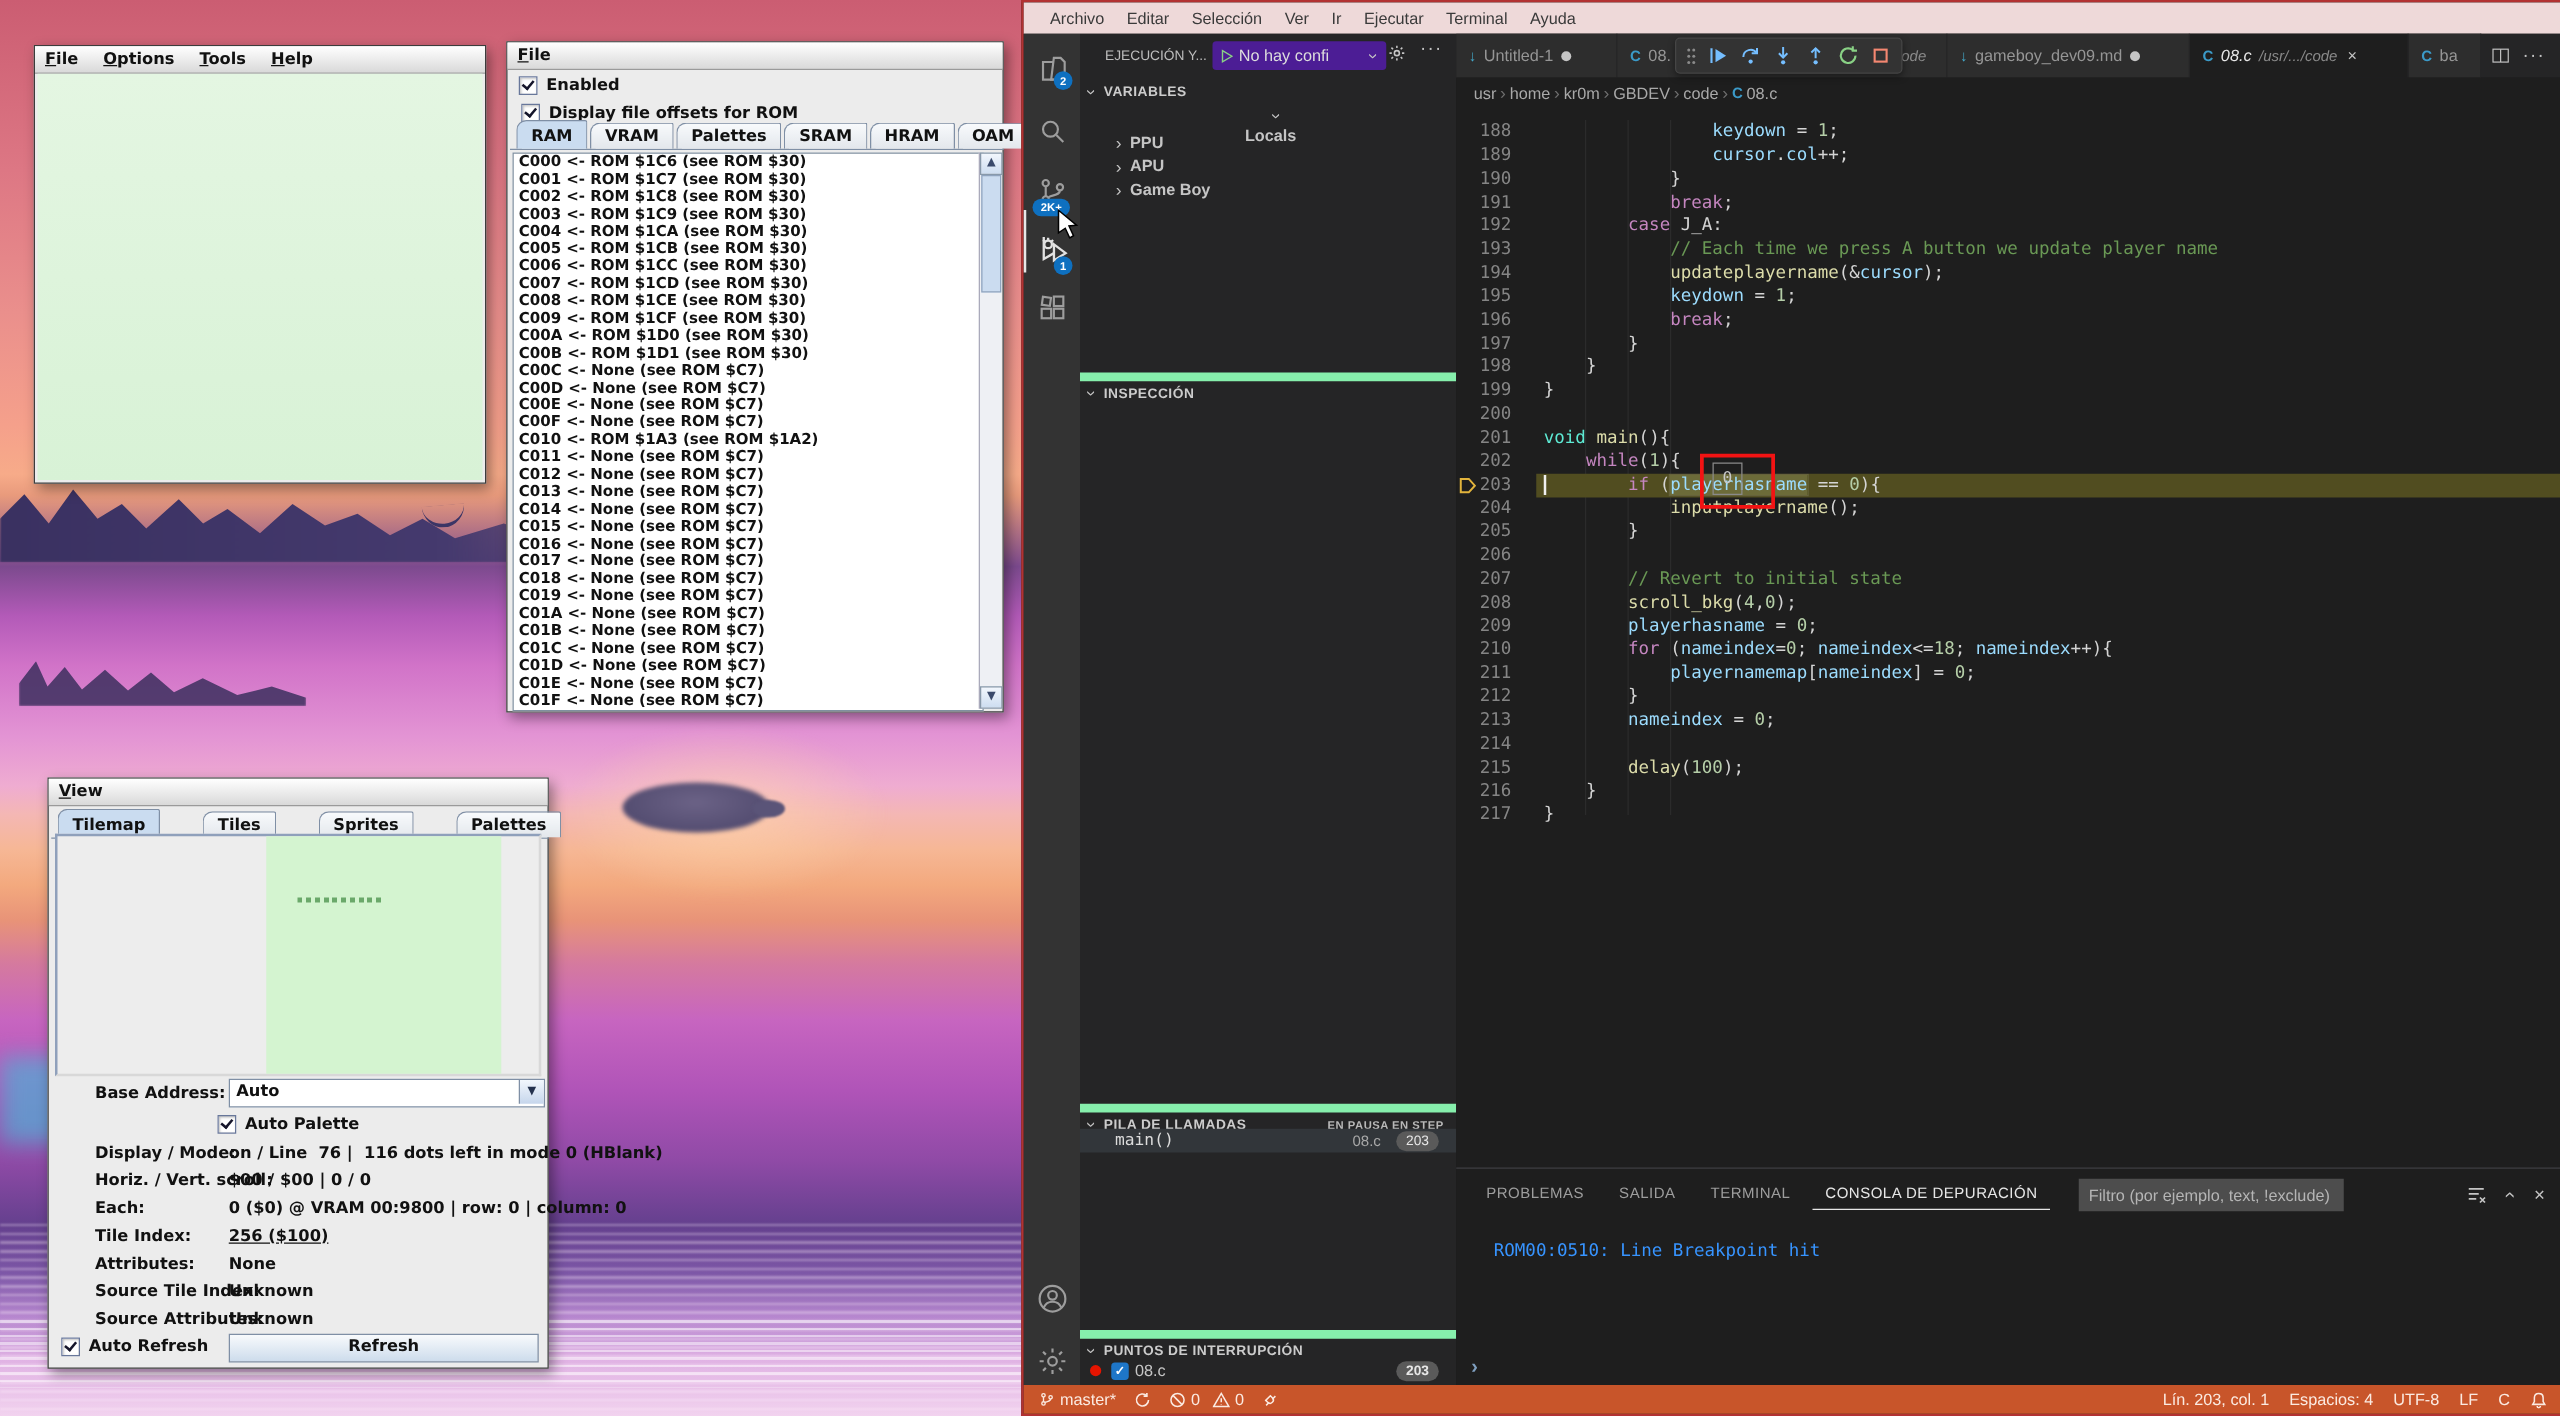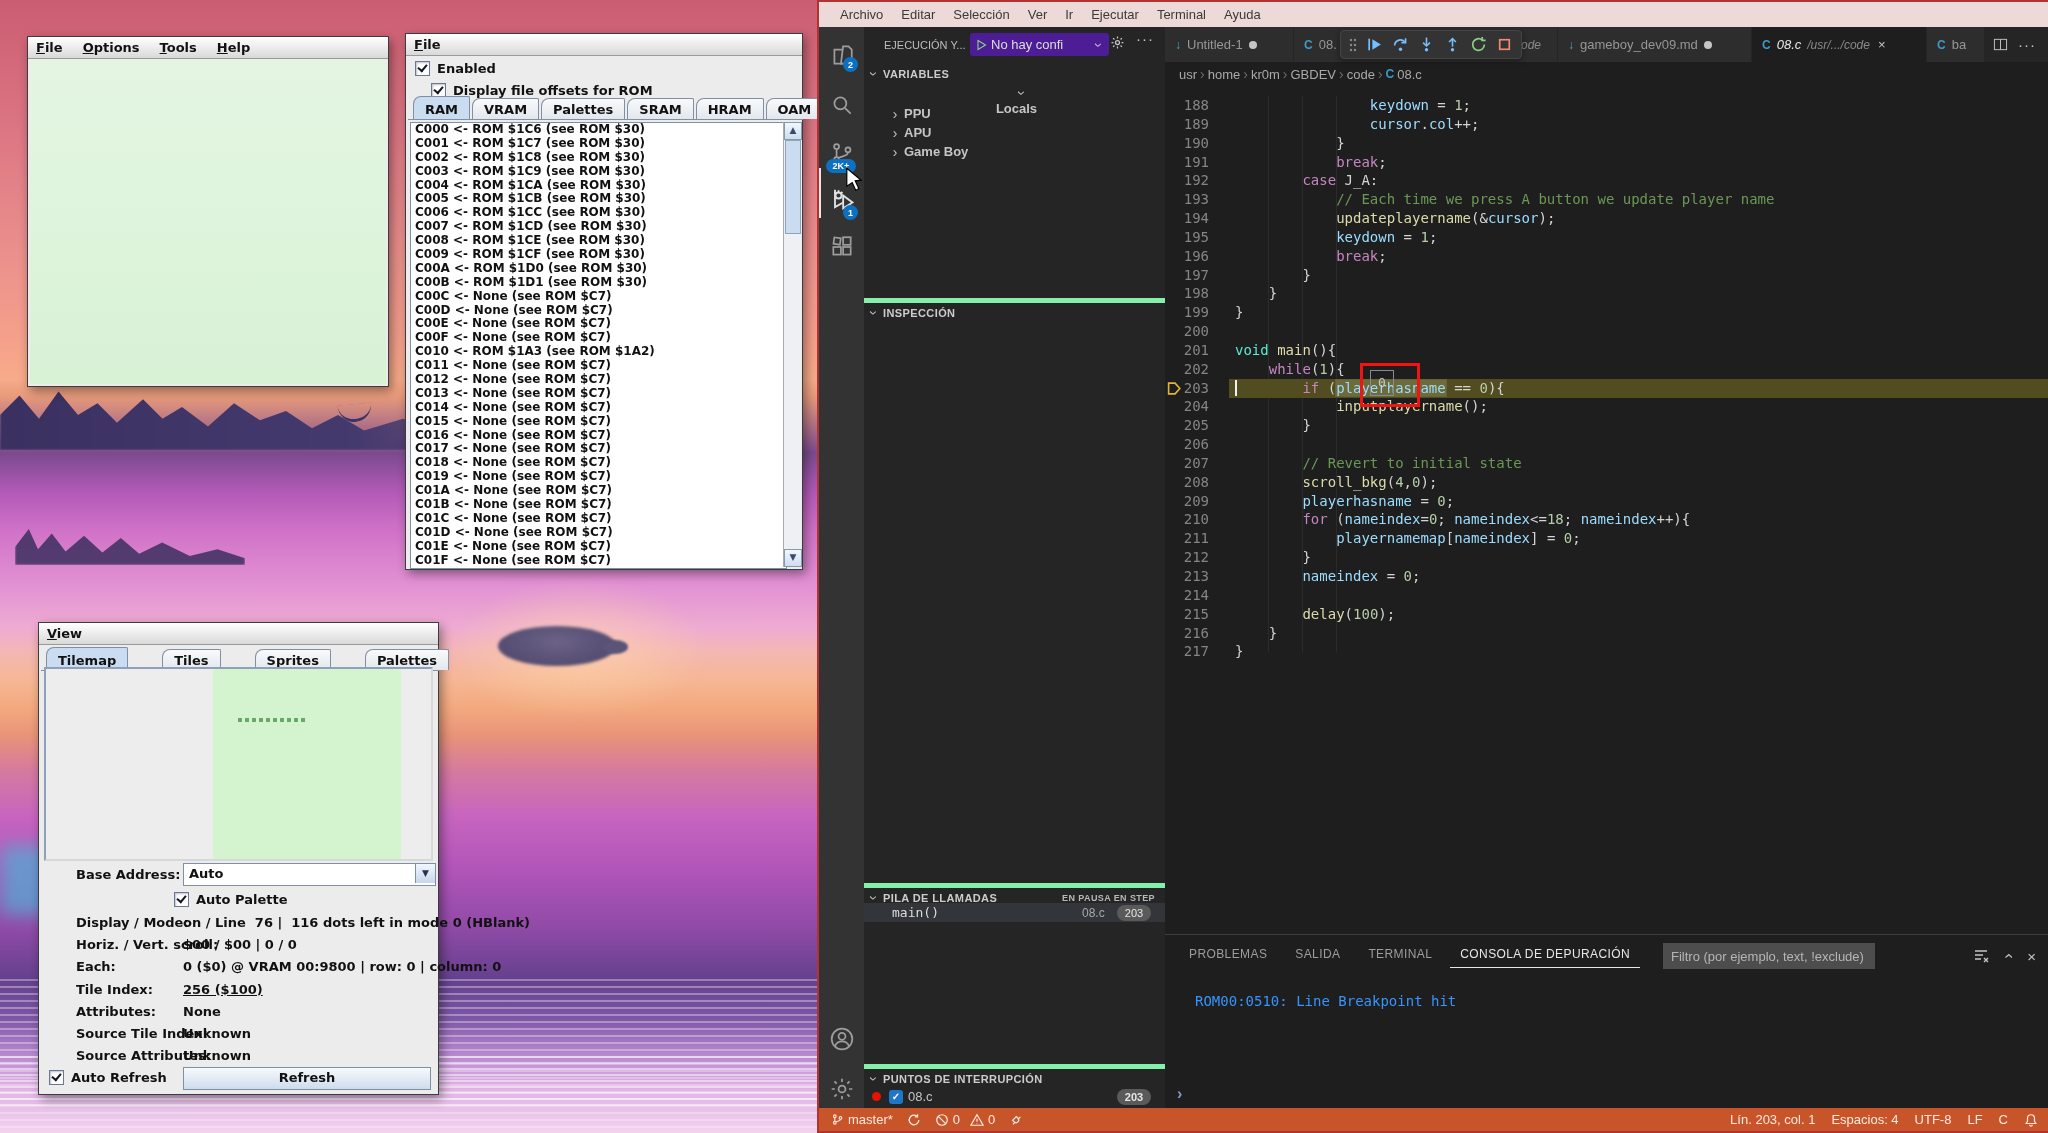--- a/index.html
+++ b/index.html
@@ -59,21 +59,21 @@
   .vs-menu-item{padding:0 9px;font-size:13px;}
   .vs-activitybar{position:absolute;left:0;top:25px;width:45px;height:1081px;background:#333333;}
   .ab-icon{position:absolute;left:0;width:45px;height:40px;display:flex;align-items:center;justify-content:center;color:#9d9d9d;}
   .ab-badge{position:absolute;border-radius:9px;background:#0e70c0;color:#fff;font-size:9px;font-weight:bold;display:flex;align-items:center;justify-content:center;}
   .ab-active-bar{position:absolute;left:0;top:141px;width:2px;height:50px;background:#e7e7e7;}
   .vs-sidepanel{position:absolute;left:45px;top:25px;width:301px;height:1083px;background:#252526;overflow:hidden;}
   .sp-title{position:absolute;left:20px;top:12px;font-size:11px;color:#bdbdbd;}
   .sp-config{position:absolute;left:106px;top:6px;width:129px;height:23px;background:#4c1d95;border-radius:3px;display:flex;align-items:center;padding:0 5px;gap:4px;font-size:13px;color:#ddd;}
   .sp-gear{position:absolute;left:246px;top:8px;color:#c5c5c5;}
   .sp-dots{position:absolute;left:272px;top:3px;color:#c5c5c5;font-size:15px;letter-spacing:1px;}
-  .sec-head{position:absolute;left:0;width:100%;height:19px;font-size:11px;font-weight:bold;color:#cccccc;letter-spacing:.4px;border-top:5px solid #86efac;display:flex;align-items:center;}
+  .sec-head{position:absolute;left:0;width:100%;height:19px;font-size:11px;font-weight:bold;color:#cccccc;letter-spacing:.4px;border-top:7px solid #86efac;display:flex;align-items:center;}
   .chev{display:inline-block;color:#c5c5c5;font-size:14px;font-weight:normal;width:10px;text-align:center;transform-origin:center;}
   .chev.down{transform:rotate(90deg);}
   .tree-row{position:absolute;left:0;width:100%;height:19px;display:flex;align-items:center;font-size:13px;font-weight:bold;color:#c5c5c5;}
   .badge-pill{position:absolute;left:253px;width:34px;height:16px;border-radius:8px;background:#5a5a5a;color:#e6e6e6;font-size:11px;display:flex;align-items:center;justify-content:center;}
   .frame-row{position:absolute;left:0;top:876px;width:100%;height:19px;background:#32363a;display:flex;align-items:center;}
   .bp-dot{width:9px;height:9px;border-radius:50%;background:#e51400;}
   .vs-check{width:14px;height:14px;border-radius:3px;background:#1e76c8;color:#fff;font-size:10px;display:flex;align-items:center;justify-content:center;}
   
   .vs-tabs{position:absolute;left:346px;top:25px;width:885px;height:35px;background:#252526;display:flex;}
   .vs-tab{height:35px;background:#2d2d2d;border-right:1px solid #252526;display:flex;align-items:center;padding:0 10px;gap:6px;color:#969696;font-size:13px;box-sizing:border-box;flex:none;}
@@ -148,21 +148,21 @@
   </div>
 
   <div class="jwin" style="left:405px;top:33px;width:396px;height:535px;">
     <div class="jmenubar" id="w2menu">
         <span class="jmenu-item"><u>F</u>ile</span>
       </div>
     <div class="jrow" style="position:absolute;left:9px;top:27px;">
       <span class="jcheck"></span>
       <span>Enabled</span>
     </div>
-    <div class="jrow" style="position:absolute;left:25px;top:49px;">
+    <div class="jrow" style="position:absolute;left:11px;top:49px;">
       <span class="jcheck"></span>
       <span>Display file offsets for ROM</span>
     </div>
     <div class="jtabs" id="w2tabs" style="left:2px;top:62px;width:390px;">
         <span class="jtab active">RAM</span>
         <span class="jtab">VRAM</span>
         <span class="jtab">Palettes</span>
         <span class="jtab">SRAM</span>
         <span class="jtab">HRAM</span>
         <span class="jtab">OAM</span>

